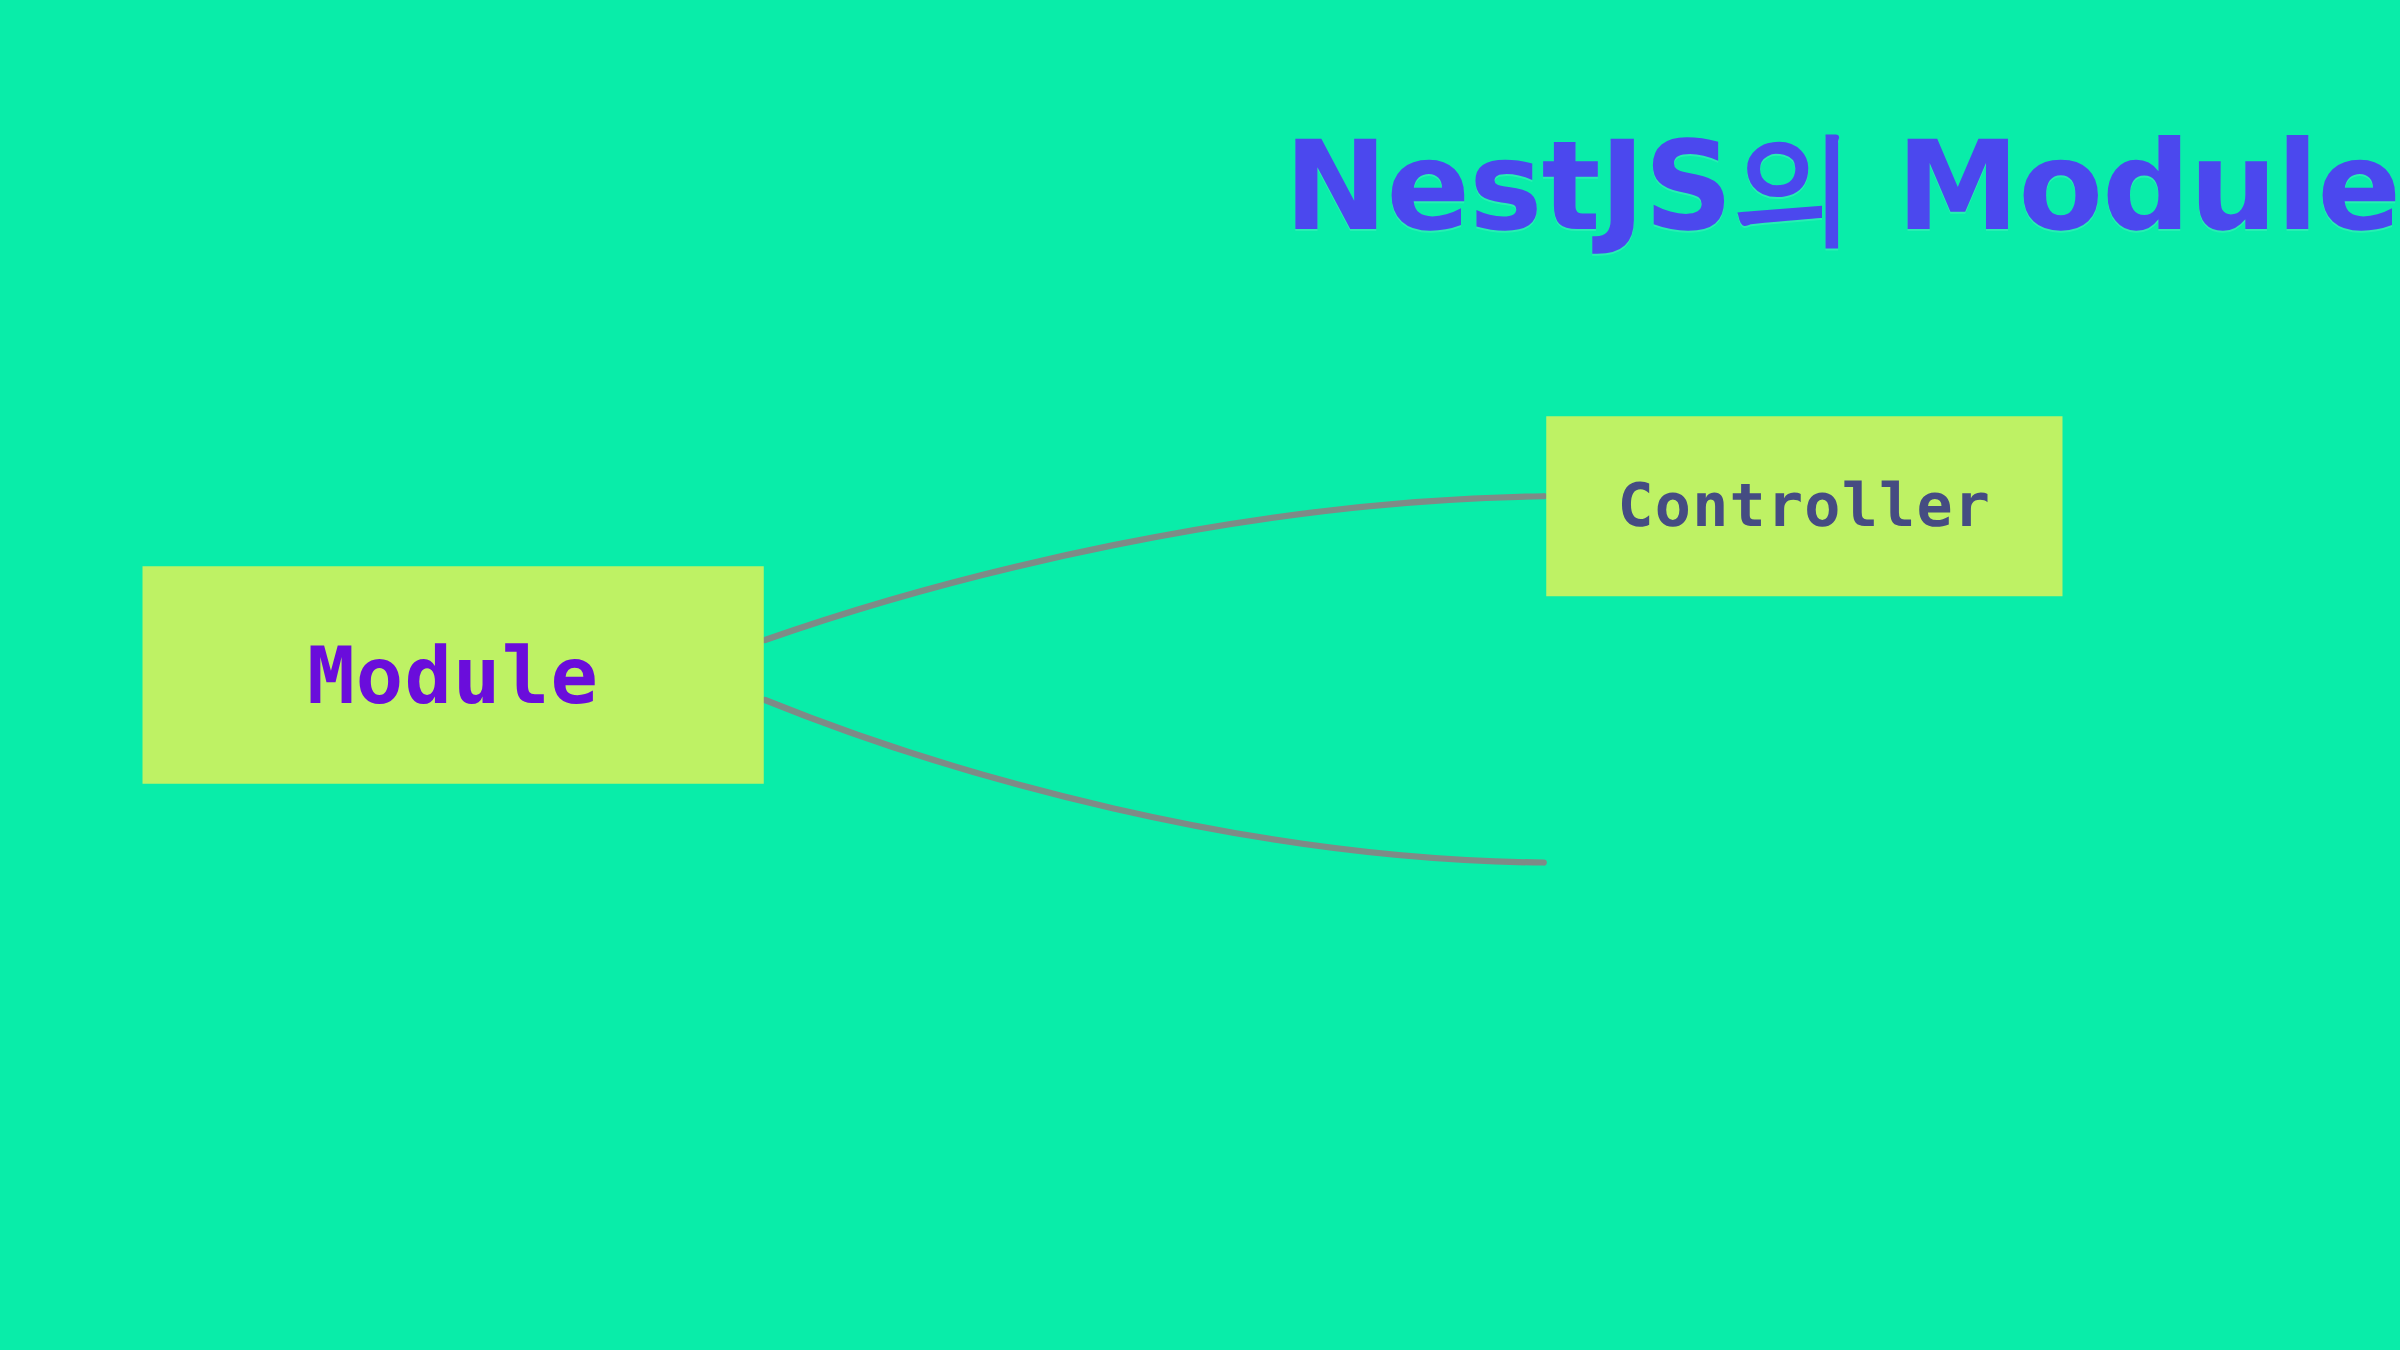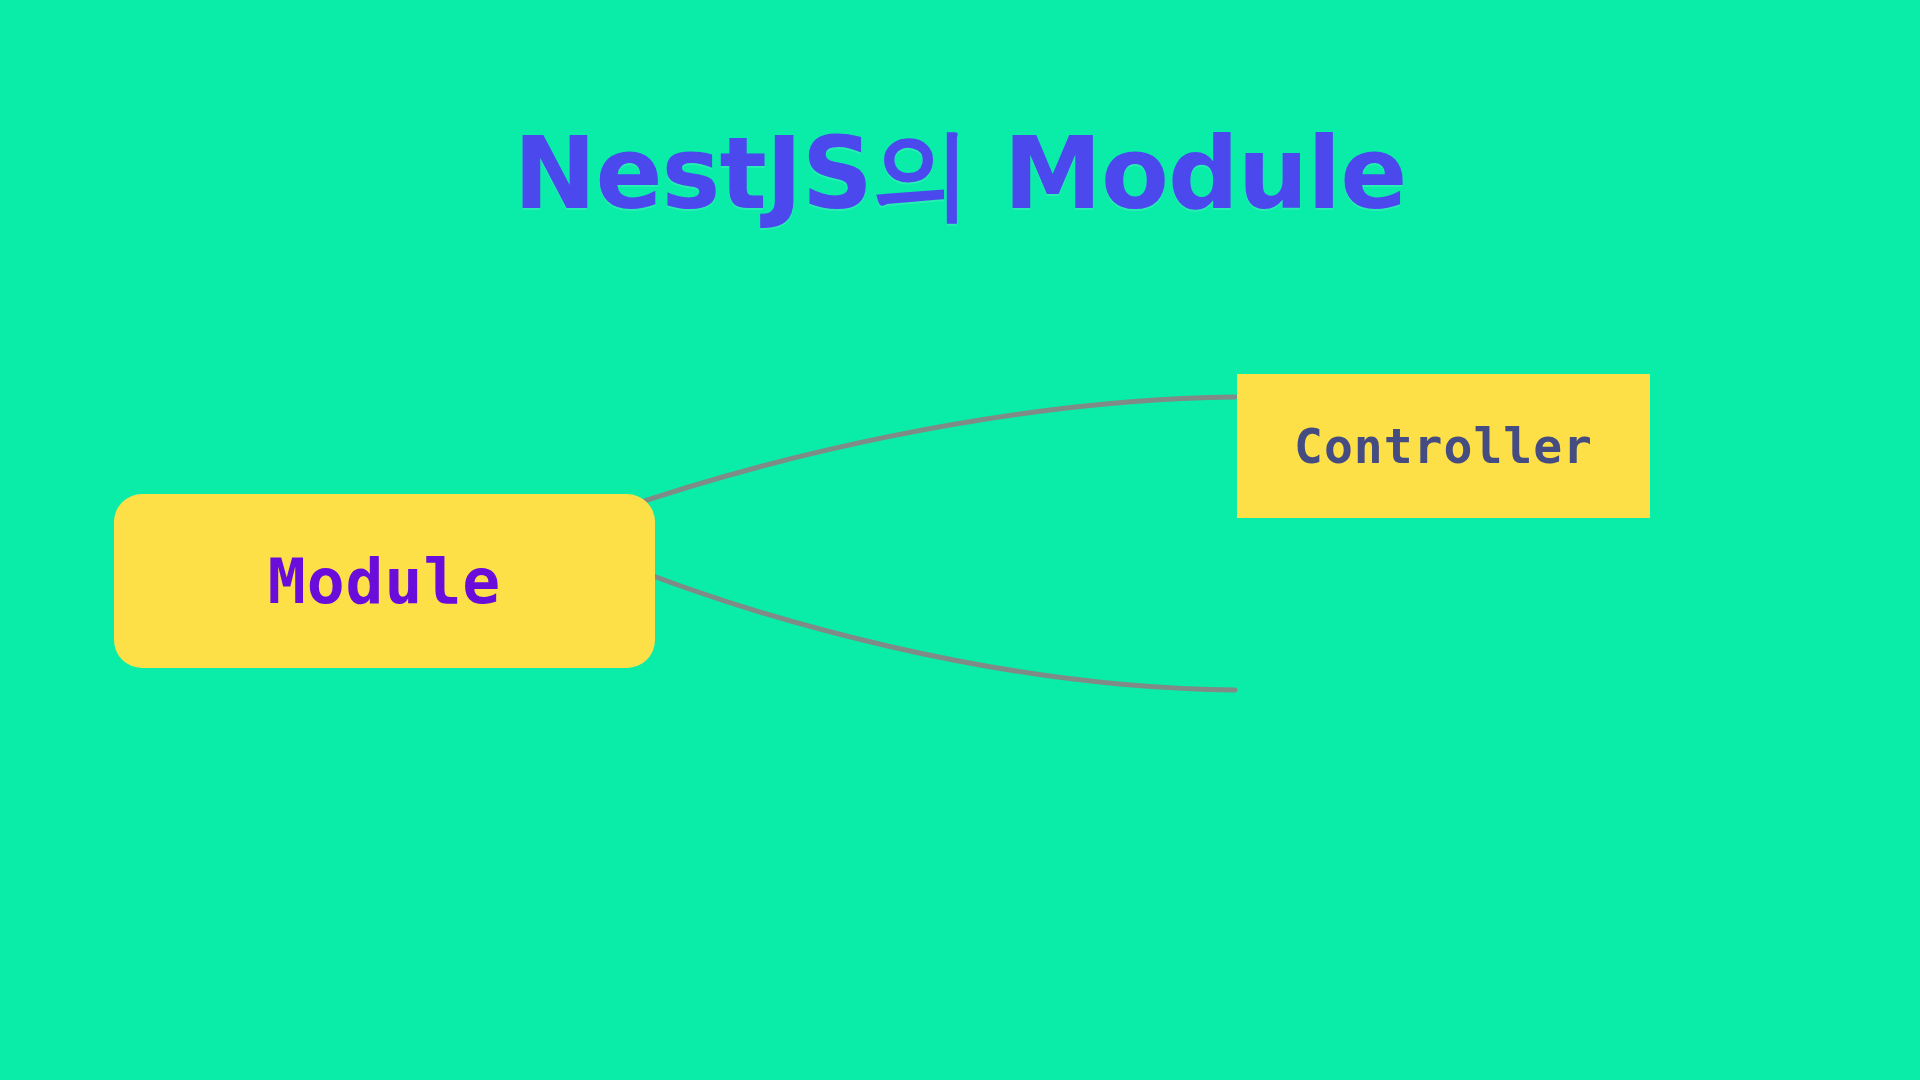--- a/index.html
+++ b/index.html
@@ -20,31 +20,30 @@
     background: #09EDA9;
     overflow: hidden;
   }
 
   
   #title {
     position: absolute;
     left: 0;
     top: 100px;
     width: 1920px;
-    text-align: center;
+    text-align: right;
     font-family: "DejaVu Sans", sans-serif;
     font-weight: 700;
     font-size: 99px;
     line-height: 1.0;
     letter-spacing: -1px;
     color: #4b48ee;
     white-space: nowrap;
     -webkit-font-smoothing: antialiased;
     text-shadow: 0 2px 0 rgba(255,255,255,0.12);
-    margin-top: 24px;
   }
 
   
   #connectors {
     position: absolute;
     left: 0;
     top: 0;
     width: 1920px;
     height: 1080px;
     pointer-events: none;
@@ -52,40 +51,38 @@
   #connectors path {
     fill: none;
     stroke: #7e8b87;
     stroke-width: 5;
     stroke-linecap: round;
   }
 
   
   .node {
     position: absolute;
-    background: #fde047;
+    background: #bef264;
     display: flex;
     align-items: center;
     justify-content: center;
     box-sizing: border-box;
-    margin-top: 41px;
   }
   .node-label {
     font-family: "DejaVu Sans Mono", "Liberation Mono", monospace;
     font-weight: 700;
     white-space: nowrap;
     letter-spacing: 1px;
   }
 
   #node-module {
     left: 114px;
     top: 453px;
-    width: 541px;
+    width: 497px;
     height: 174px;
-    border-radius: 28px;
   }
   #node-module .node-label {
     color: #6A0DDB;
     font-size: 63px;
   }
 
   #node-controller {
     left: 1237px;
     top: 333px;
     width: 413px;

